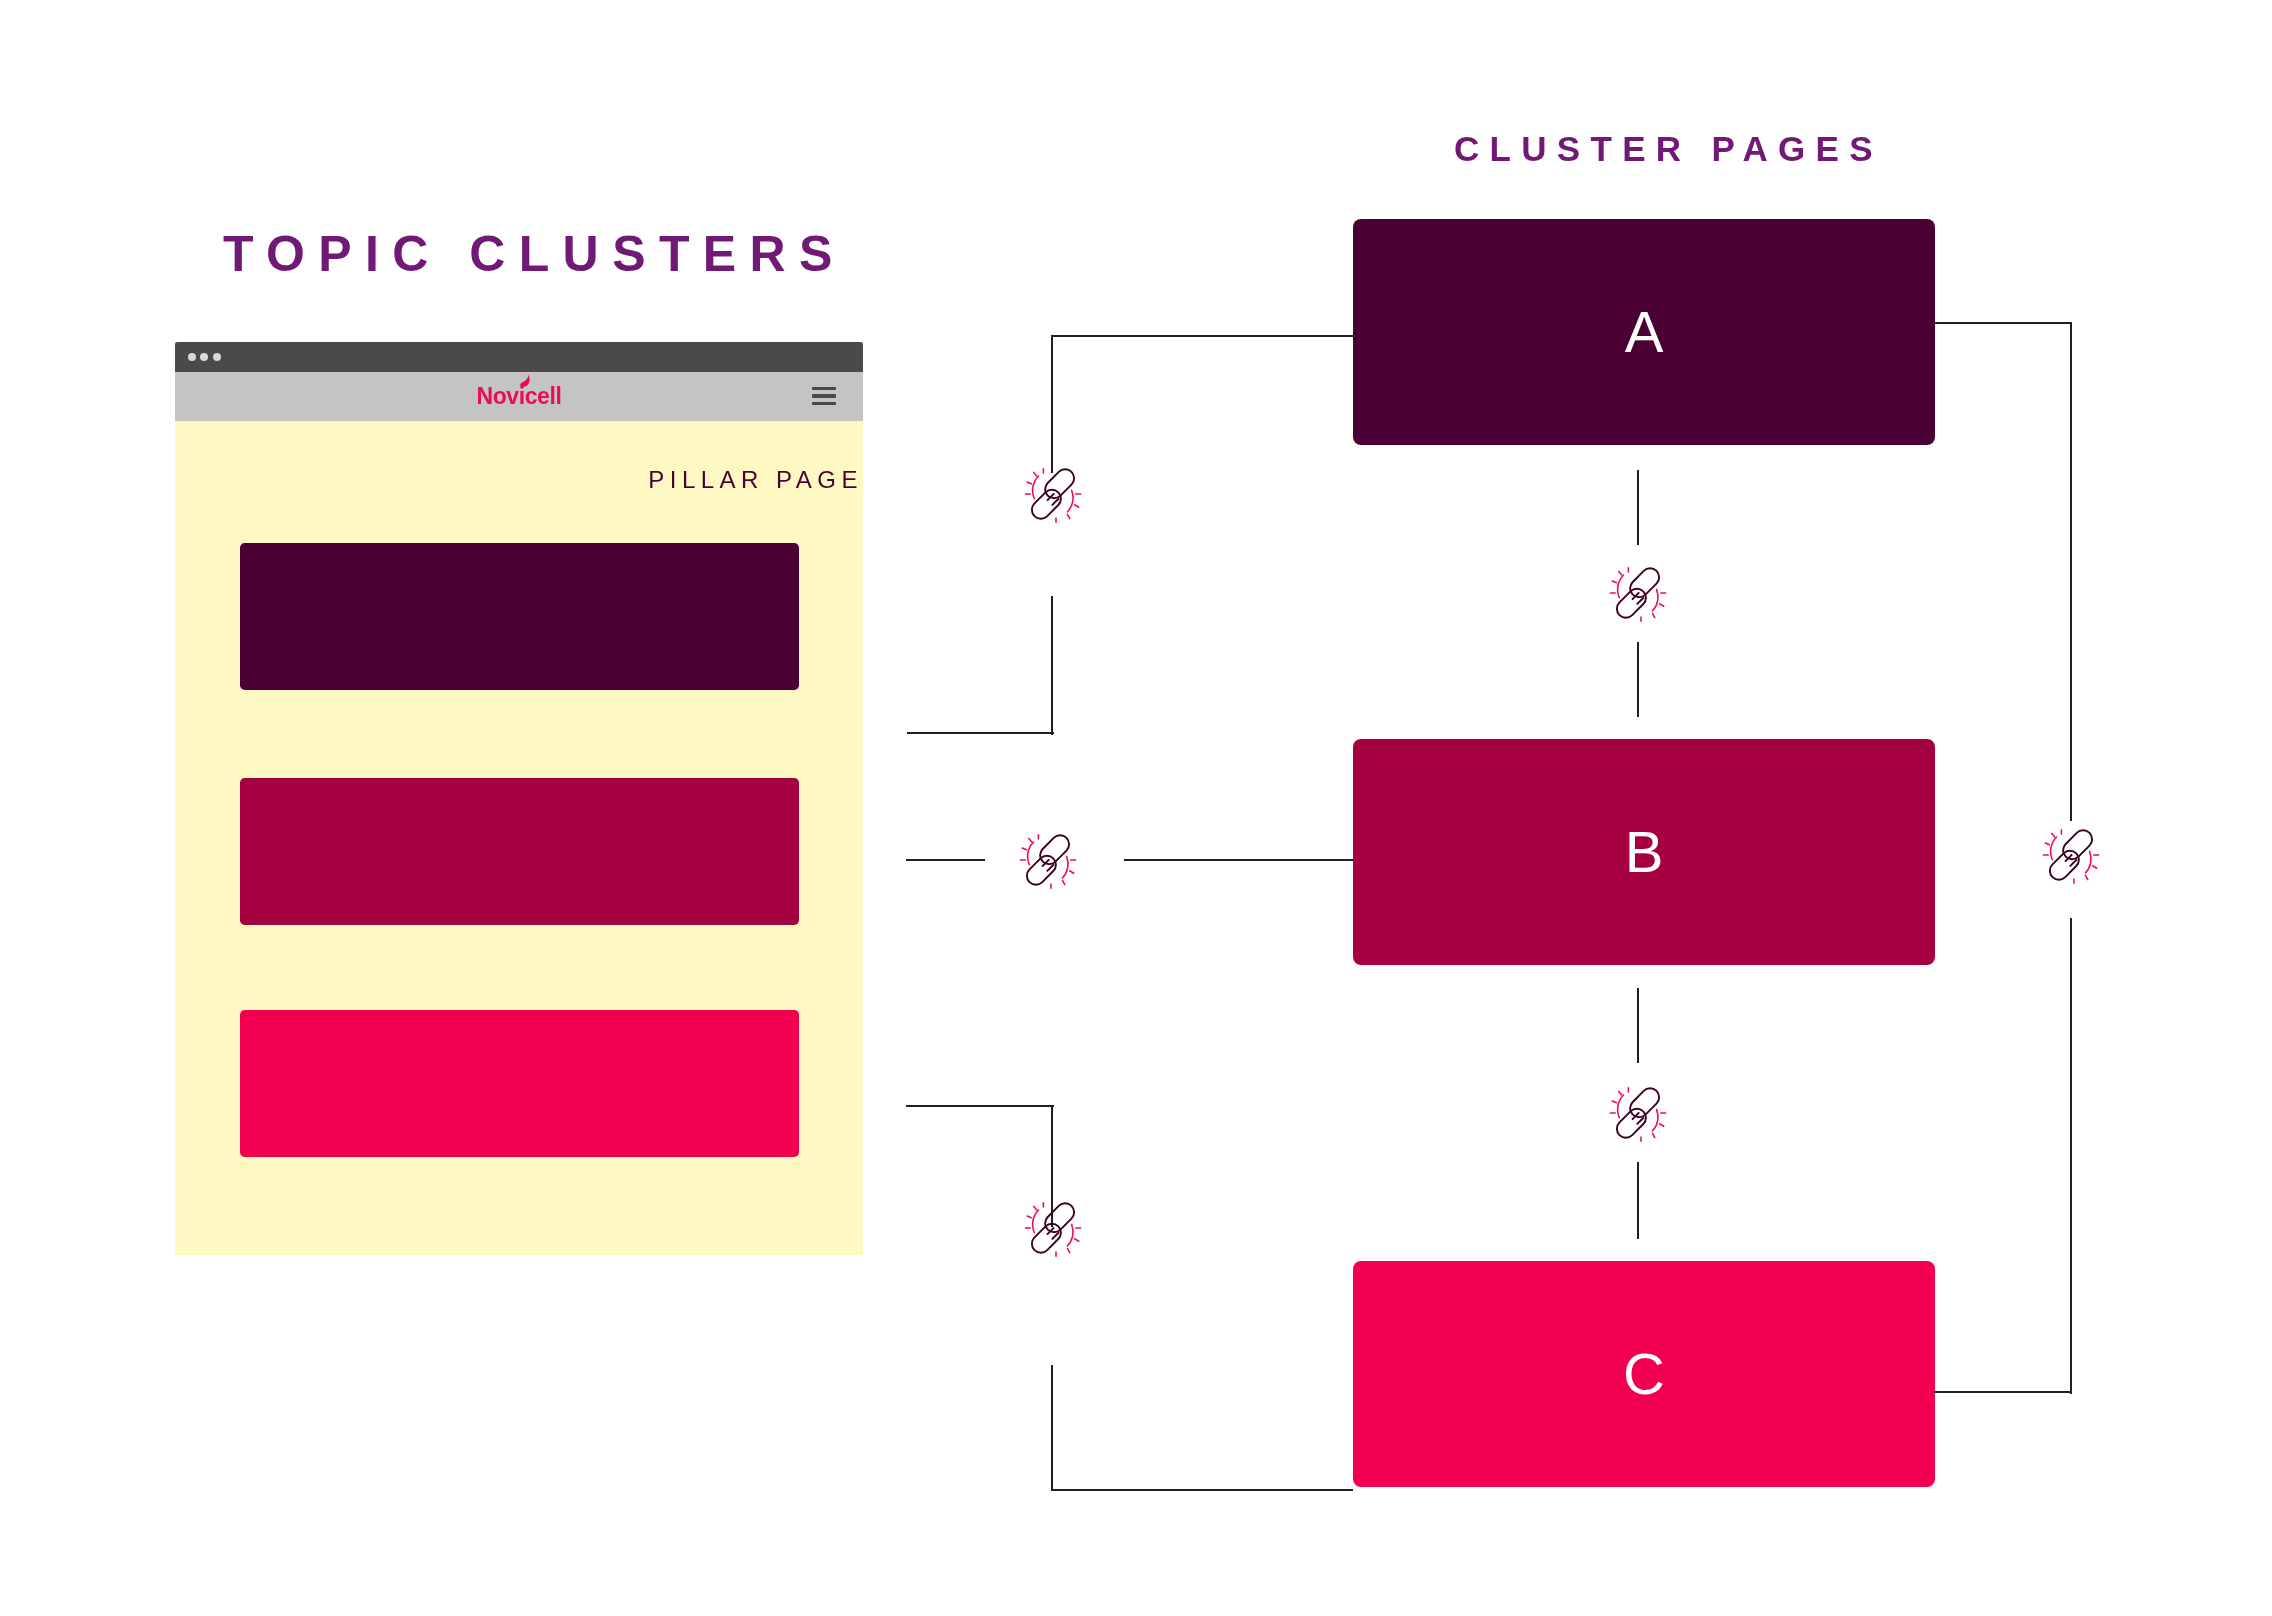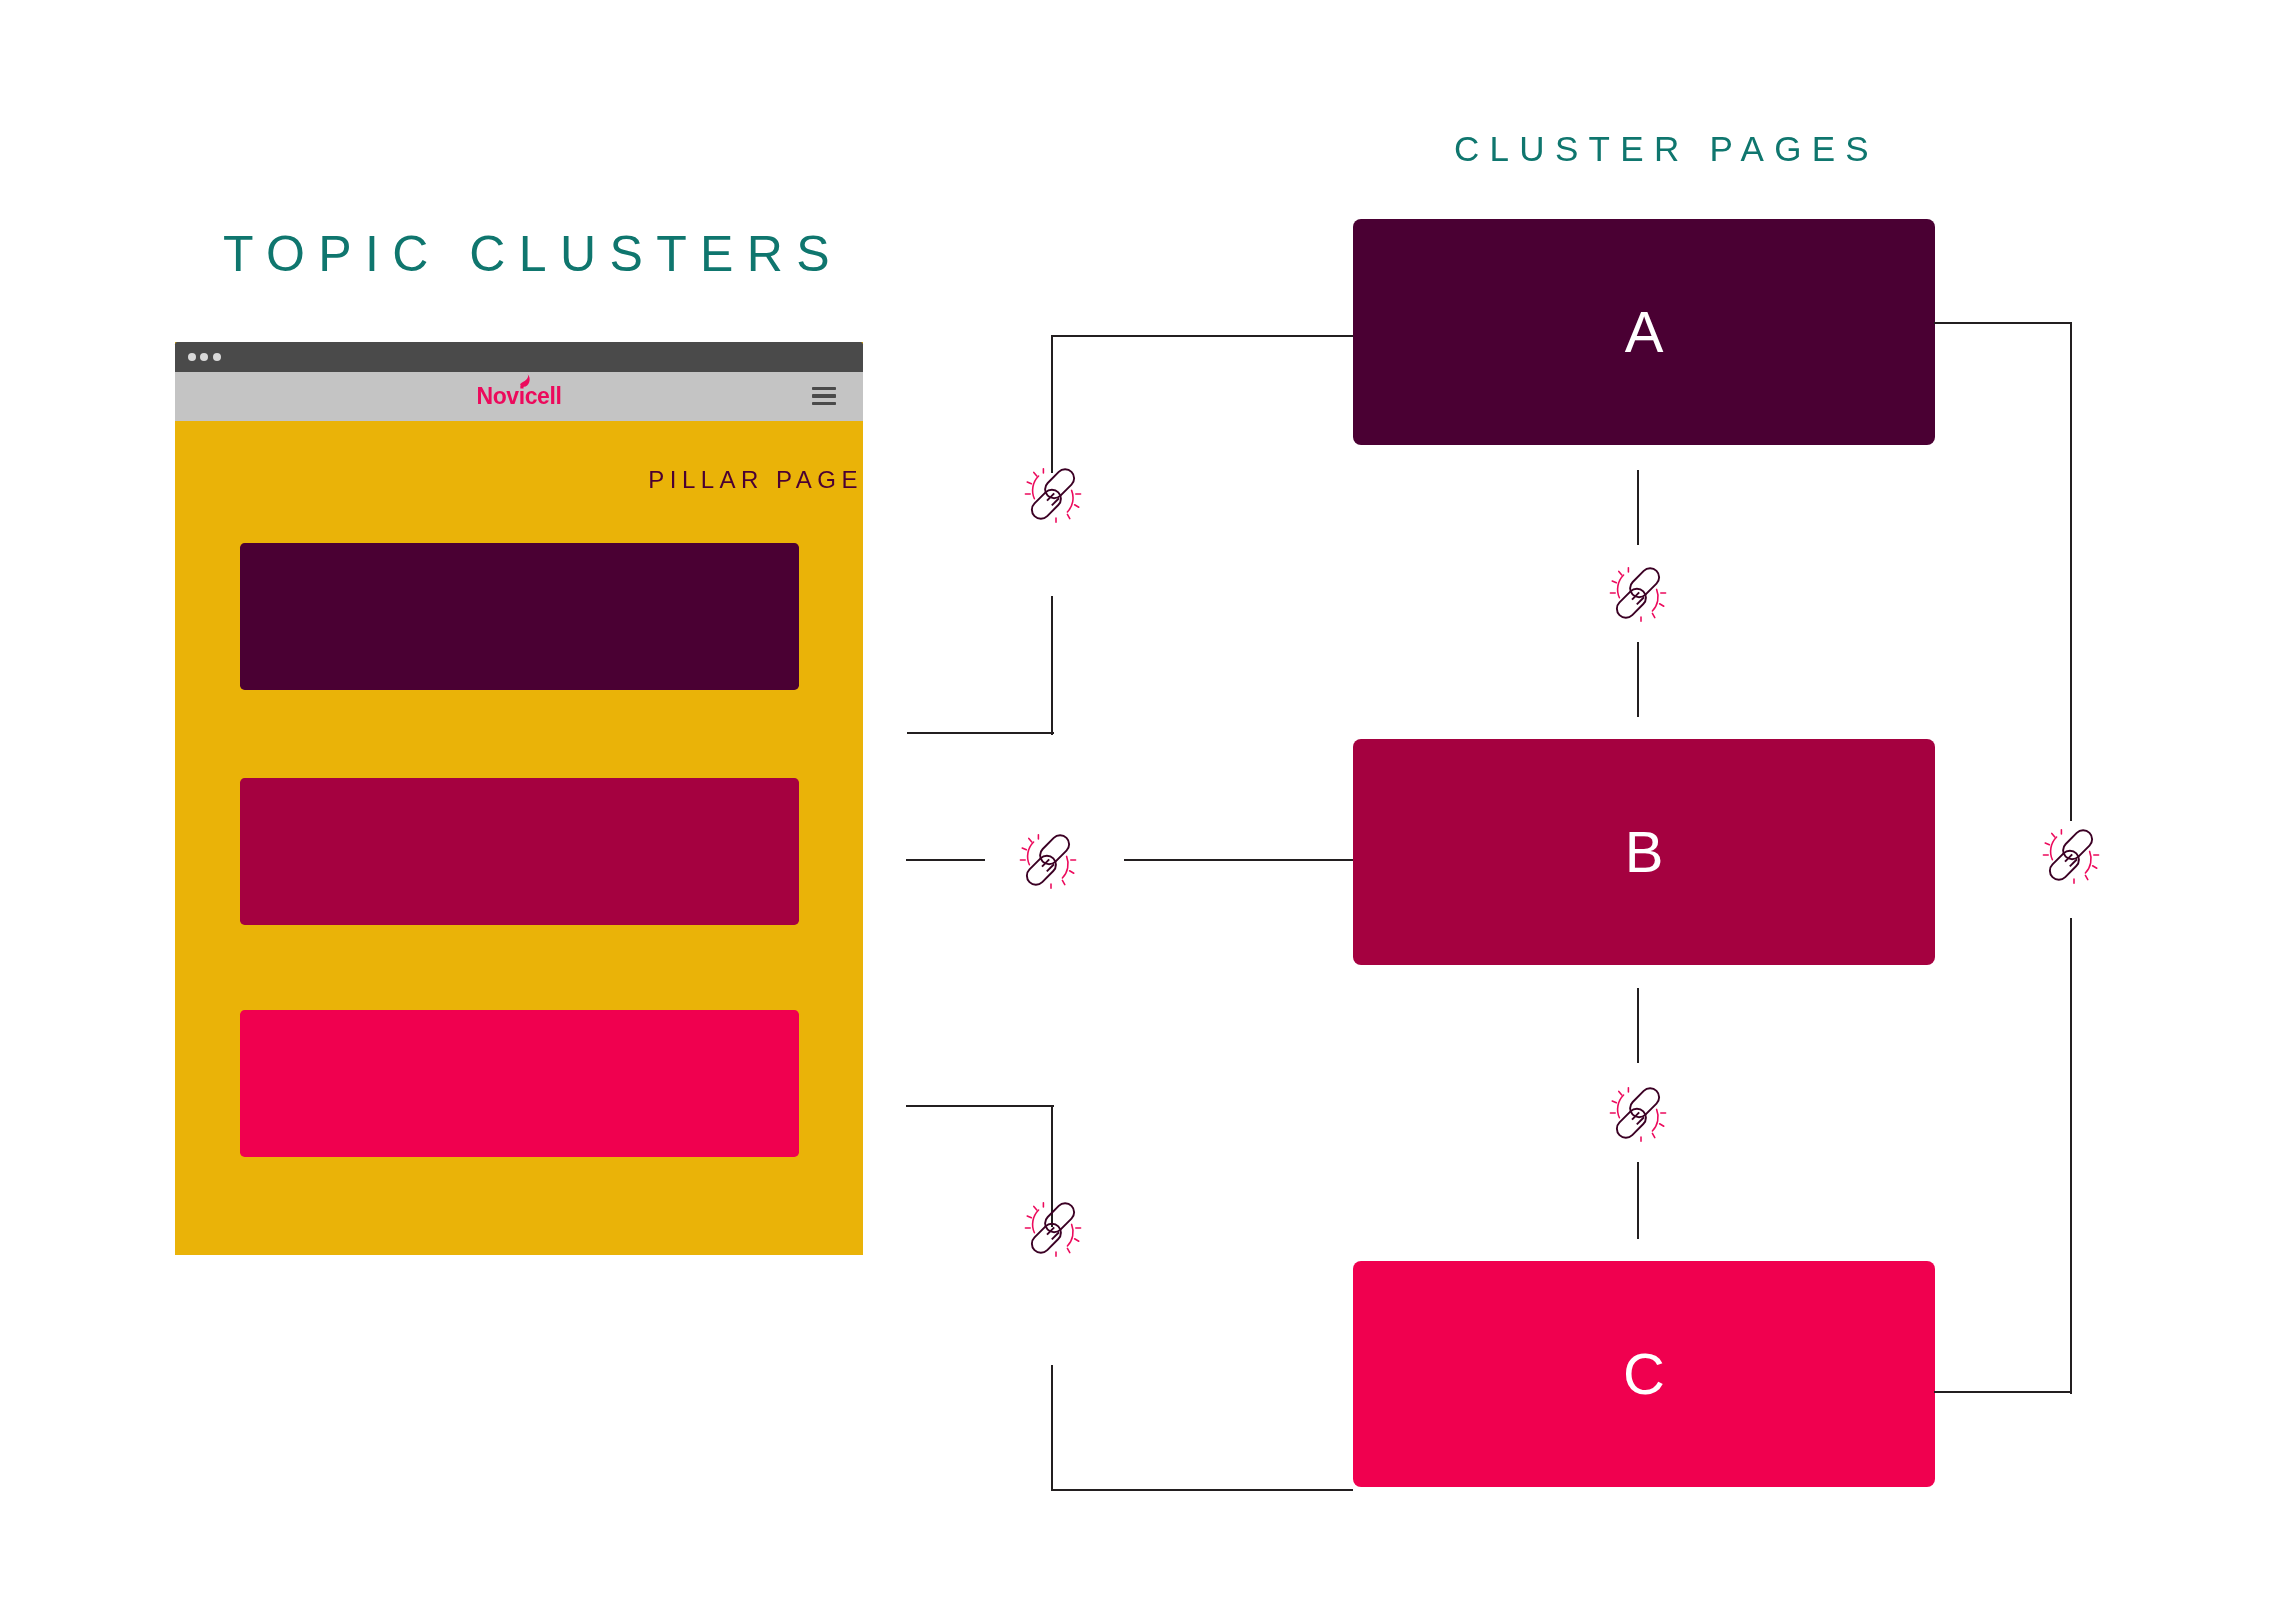--- a/index.html
+++ b/index.html
@@ -16,23 +16,23 @@
   #stage {
     position: relative;
     width: 2273px;
     height: 1616px;
     background: #ffffff;
   }
 
   
   .section-heading {
     position: absolute;
-    color: #0f766e;
+    color: #701a75;
     font-family: "Liberation Sans", sans-serif;
-    font-weight: 400;
+    font-weight: 700;
     white-space: nowrap;
   }
   #topic-clusters-heading {
     left: 223px;
     top: 225px;
     font-size: 50px;
     letter-spacing: 13.4px;
   }
   #cluster-pages-heading {
     left: 1454px;
@@ -41,21 +41,21 @@
     letter-spacing: 10.3px;
   }
 
   
   #browser-window {
     position: absolute;
     left: 175px;
     top: 342px;
     width: 688px;
     height: 913px;
-    background: #eab308;
+    background: #fef9c3;
   }
   #browser-titlebar {
     position: relative;
     height: 30px;
     background: #4a4a4a;
     border-radius: 2.4px 2.4px 0 0;
   }
   #browser-dots {
     position: absolute;
     left: 12.6px;

